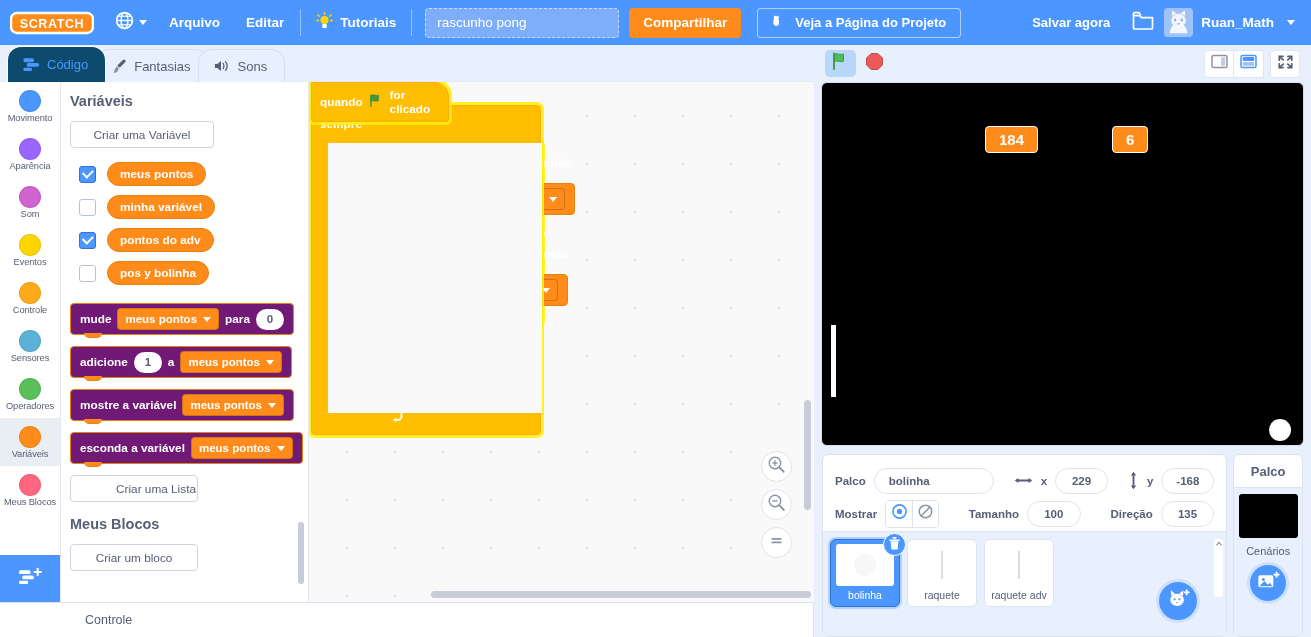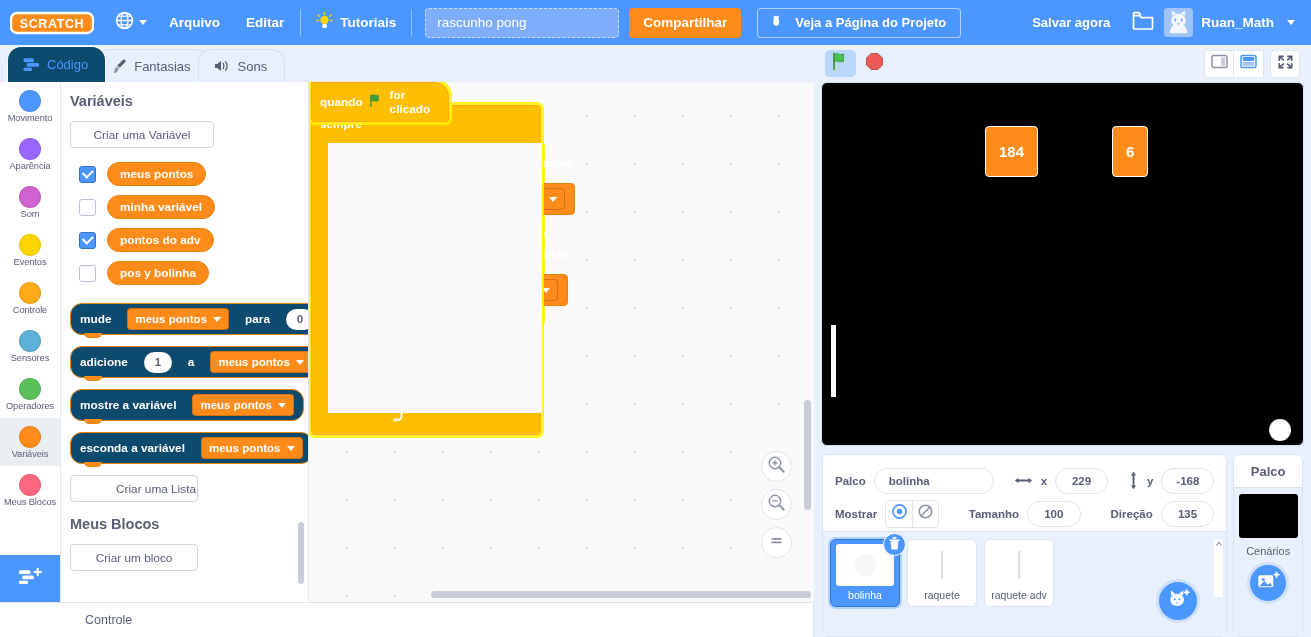--- a/index.html
+++ b/index.html
@@ -241,27 +241,27 @@
     border-radius: 12px;
     height: 24px;
     color: #fff; font-size: 11.8px; font-weight: bold;
     display: flex; align-items: center;
     padding: 0 12px;
     white-space: nowrap;
   }
 
   
   .pblock {
-    background: #0c4a6e;
+    background: #701a75;
     border: 1px solid #e6820e;
-    border-radius: 12px;
+    border-radius: 4px;
     min-height: 32px;
     display: flex; align-items: center;
     padding: 0 9px;
-    gap: 16px;
+    gap: 6px;
     margin-bottom: 11px;
     position: relative;
     width: max-content;
   }
   .pblock::before {
     content: "";
     position: absolute; left: 13px; bottom: -4px;
     width: 16px; height: 4px;
     background: #ff8c1a;
     border-left: 1px solid #e6820e;
@@ -484,21 +484,21 @@
     overflow: hidden;
     border: 1px solid #d4dff0;
   }
   .monitor {
     position: absolute;
     background: #ff8c1a;
     border: 1px solid #fff;
     border-radius: 4px;
     color: #fff;
     font-size: 15px; font-weight: bold;
-    padding: 16px 13px;
+    padding: 4px 13px;
     display: flex; align-items: center; justify-content: center;
     min-width: 34px;
   }
   .paddle-left {
     position: absolute;
     left: 9px; top: 242px;
     width: 5px; height: 72px;
     background: #fff;
   }
   .ball {

